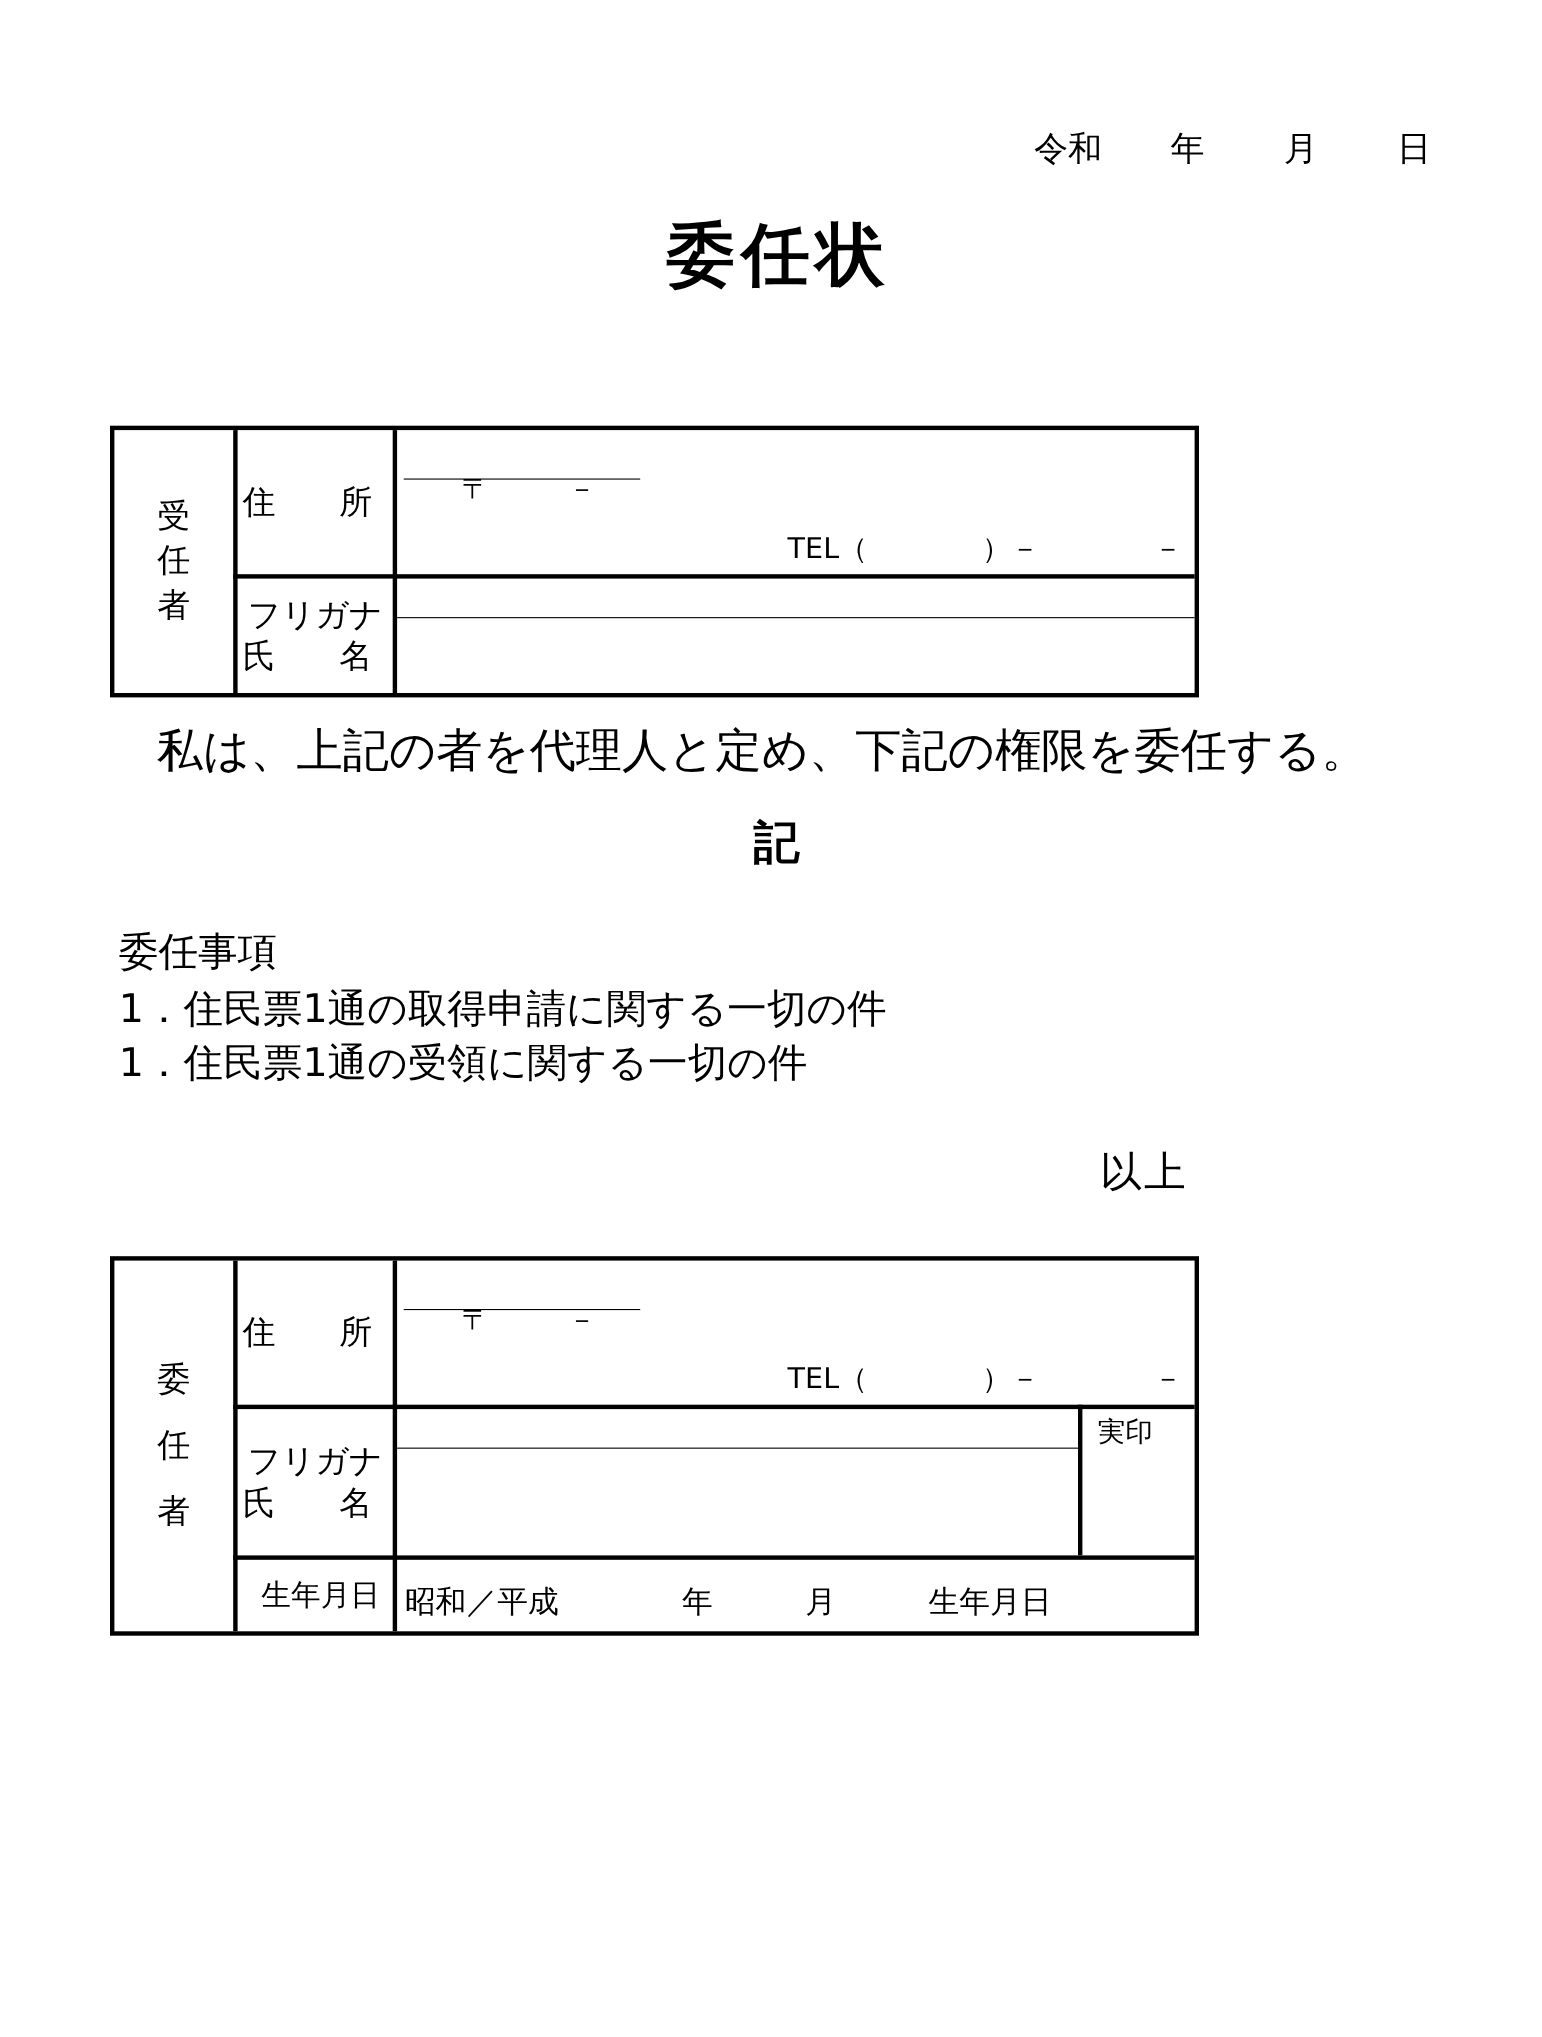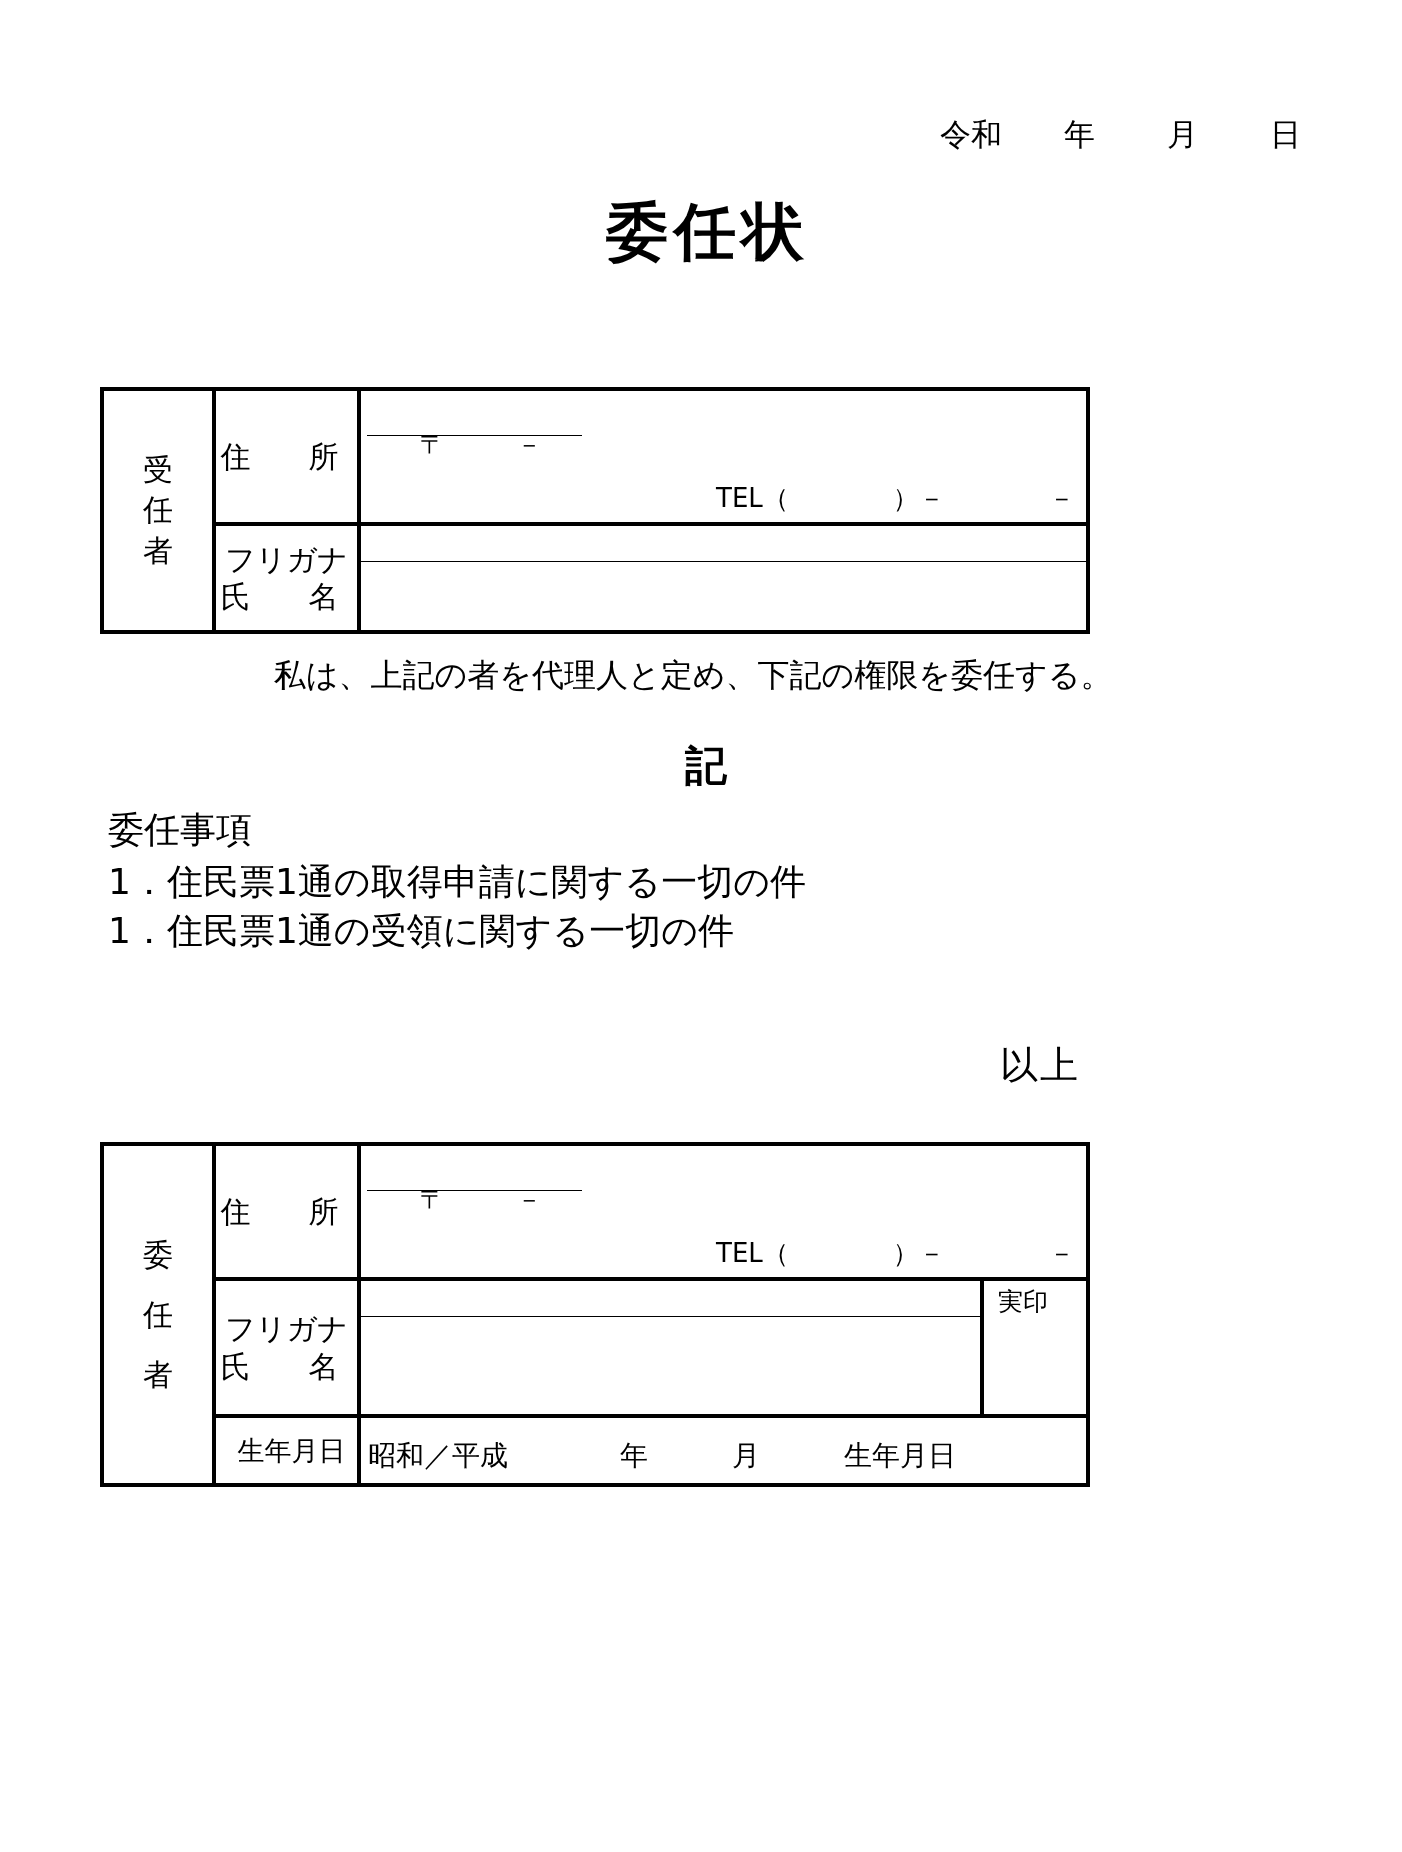--- a/index.html
+++ b/index.html
@@ -136,21 +136,21 @@
     white-space: pre;
   }
 
   
   .body-sentence {
     position: absolute;
     left: 0px;
     top: 654px;
     width: 1402px;
     text-align: center;
-    font-size: 32px;
+    font-size: 42px;
     white-space: nowrap;
     letter-spacing: 0px;
     overflow: hidden;
   }
   .body-sentence .inner { display: inline-block; transform: translateX(-8px); }
 
   .ki-mark {
     position: absolute;
     left: 0;
     top: 738px;
@@ -162,21 +162,21 @@
     box-sizing: border-box;
   }
 
   .items-block {
     position: absolute;
     left: 108px;
     top: 805px;
     font-size: 36px;
     line-height: 1.38;
   }
-  .items-block .heading { margin-bottom: 2px; }
+  .items-block .heading { margin-bottom: 2px; margin-top: 36px; }
   .items-block .item { white-space: nowrap; }
 
   .closing {
     position: absolute;
     left: 0;
     top: 1040px;
     width: 1080px;
     text-align: right;
     font-size: 38px;
     letter-spacing: 2px;

